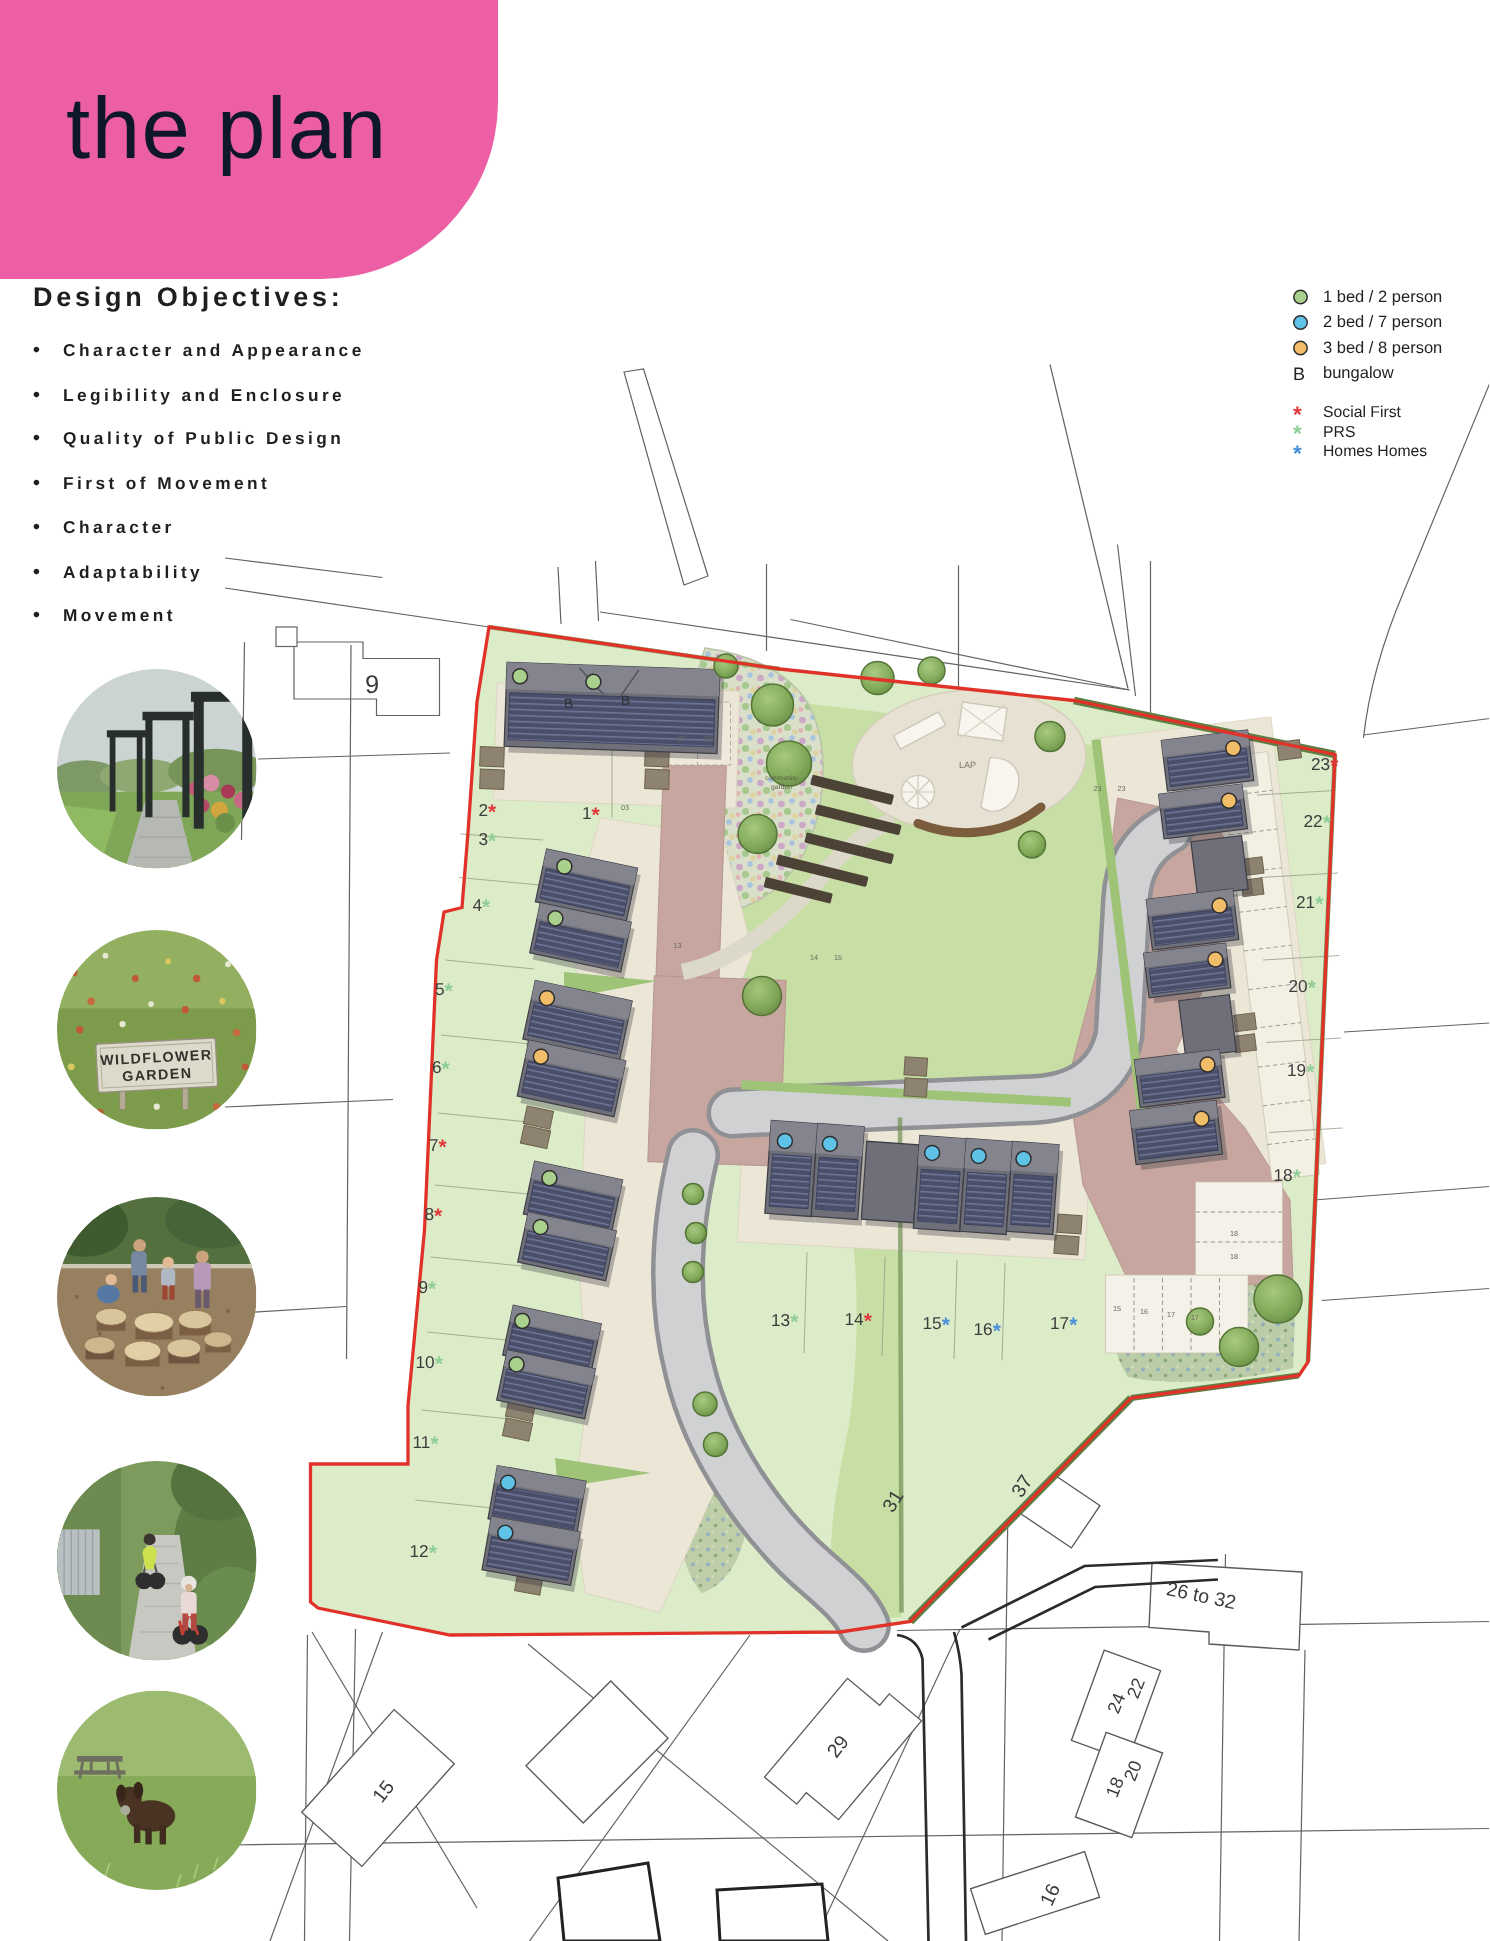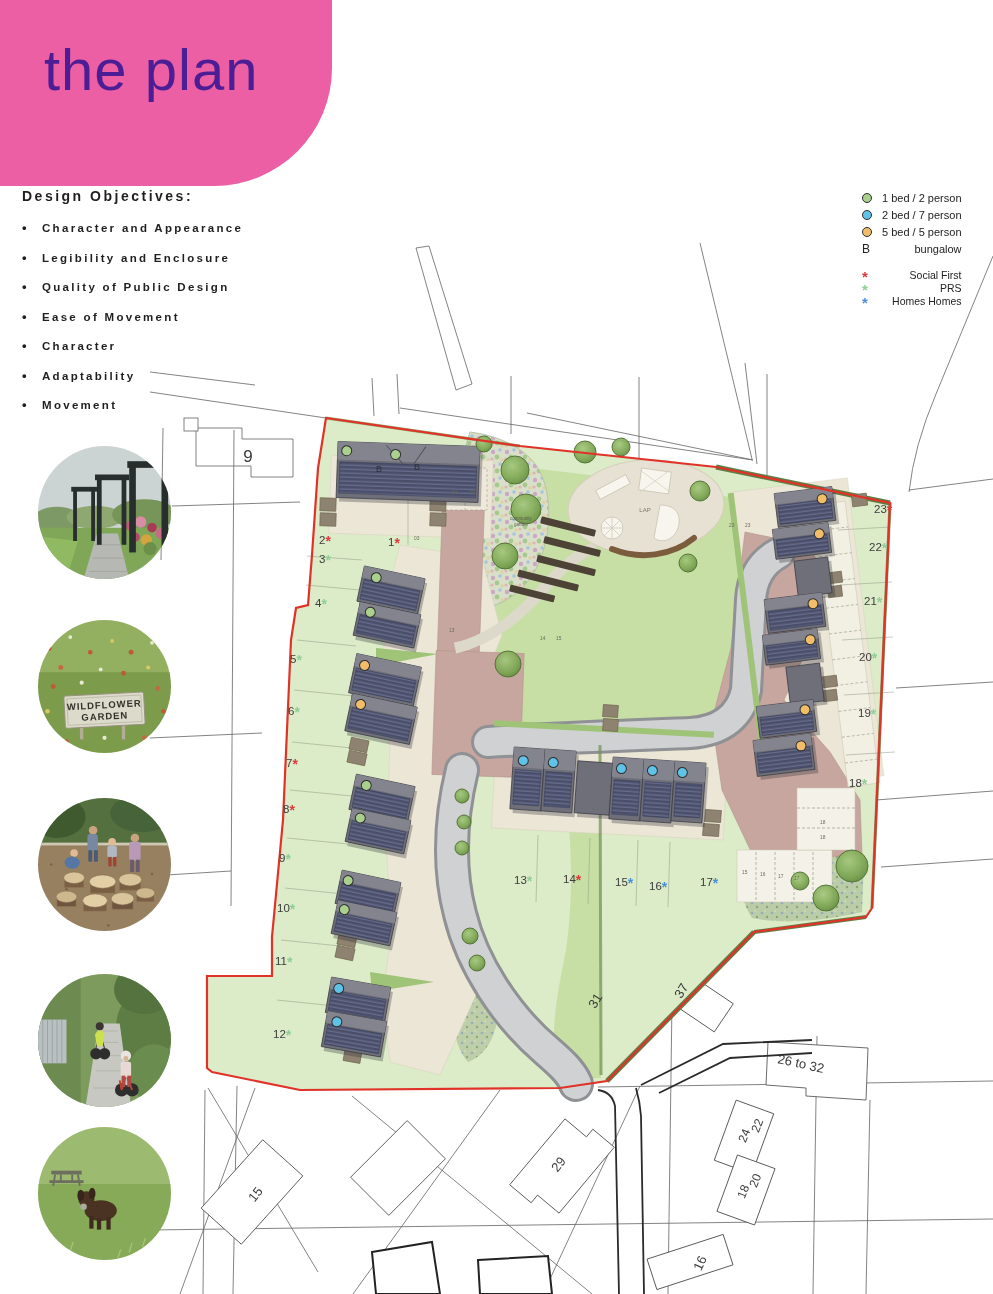--- a/index.html
+++ b/index.html
@@ -1,30 +1,30 @@
 <!DOCTYPE html>
 <html><head>
 <meta charset="utf-8">
 <style>
   html,body{margin:0;padding:0;background:#ffffff;}
   .page{position:relative;width:993px;height:1294px;background:#fff;overflow:hidden;
         font-family:"Liberation Sans",sans-serif;}
   #plan-svg{position:absolute;left:0;top:0;z-index:1;}
   .pink-header{position:absolute;left:0;top:0;width:332px;height:186px;z-index:4;
         border-radius:0 0 118px 0;}
-  .pink-header h1{margin:0;padding:36px 0 0 44px;font-size:58px;font-weight:500;
-        color:#4c1d95;letter-spacing:1px;}
+  .pink-header h1{margin:0;padding:52px 0 0 44px;font-size:58px;font-weight:500;
+        color:#0f172a;letter-spacing:1px;}
   .objectives{position:absolute;left:22px;top:188px;width:310px;z-index:3;color:#1f1f1f;}
-  .obj-heading{font-size:14px;font-weight:bold;letter-spacing:2.5px;margin-bottom:16px;}
+  .obj-heading{font-size:18px;font-weight:bold;letter-spacing:2.5px;margin-bottom:16px;}
   .objectives ul{list-style:none;margin:0;padding:0;}
   .objectives li{display:flex;align-items:baseline;margin-bottom:14.5px;
         font-size:11.5px;font-weight:bold;letter-spacing:2.3px;}
   .objectives li .bullet{width:20px;flex:0 0 20px;font-size:13px;}
   .legend{position:absolute;left:862px;top:189px;z-index:3;color:#222;}
-  .legend-row{display:flex;align-items:center;height:17px;font-size:11px;white-space:nowrap;justify-content:space-between;}
+  .legend-row{display:flex;align-items:center;height:17px;font-size:11px;white-space:nowrap;}
   .legend-row .sym{width:14px;flex:0 0 14px;display:flex;justify-content:flex-start;}
   .legend-row .dot{width:10px;height:10px;border-radius:50%;border:1.4px solid #2f2f2f;box-sizing:border-box;}
   .legend-row.bsym .b{font-size:12px;color:#222;}
   .legend-gap{height:11px;}
   .legend-row.tenure{height:13px;font-size:10.5px;}
   .legend-row .star{font-size:15px;font-weight:bold;line-height:10px;transform:translateY(2px);}
   .legend-row .lab{padding-left:6px;}
   .photos{position:absolute;left:0;top:0;z-index:3;}
   .photo{position:absolute;left:38px;width:133px;height:133px;margin:0;}
   .photo svg{display:block;}
@@ -524,21 +524,21 @@
         <li>
           <span class="bullet">•</span>
           <span>Legibility and Enclosure</span>
         </li>
         <li>
           <span class="bullet">•</span>
           <span>Quality of Public Design</span>
         </li>
         <li>
           <span class="bullet">•</span>
-          <span>Ease of Movement</span>
+          <span>First of Movement</span>
         </li>
         <li>
           <span class="bullet">•</span>
           <span>Character</span>
         </li>
         <li>
           <span class="bullet">•</span>
           <span>Adaptability</span>
         </li>
         <li>
@@ -559,21 +559,21 @@
         <div class="legend-row">
           <span class="sym">
             <span class="dot" style="background: rgb(95, 195, 232);"></span>
           </span>
           <span class="lab">2 bed / 7 person</span>
         </div>
         <div class="legend-row">
           <span class="sym">
             <span class="dot" style="background: rgb(242, 189, 104);"></span>
           </span>
-          <span class="lab">5 bed / 5 person</span>
+          <span class="lab">3 bed / 8 person</span>
         </div>
       </div>
   <div class="legend-row bsym">
     <span class="sym b">B</span>
     <span class="lab">bungalow</span>
   </div>
   <div class="legend-gap"></div>
   <div id="legend-tenures">
         <div class="legend-row tenure">
           <span class="sym">

